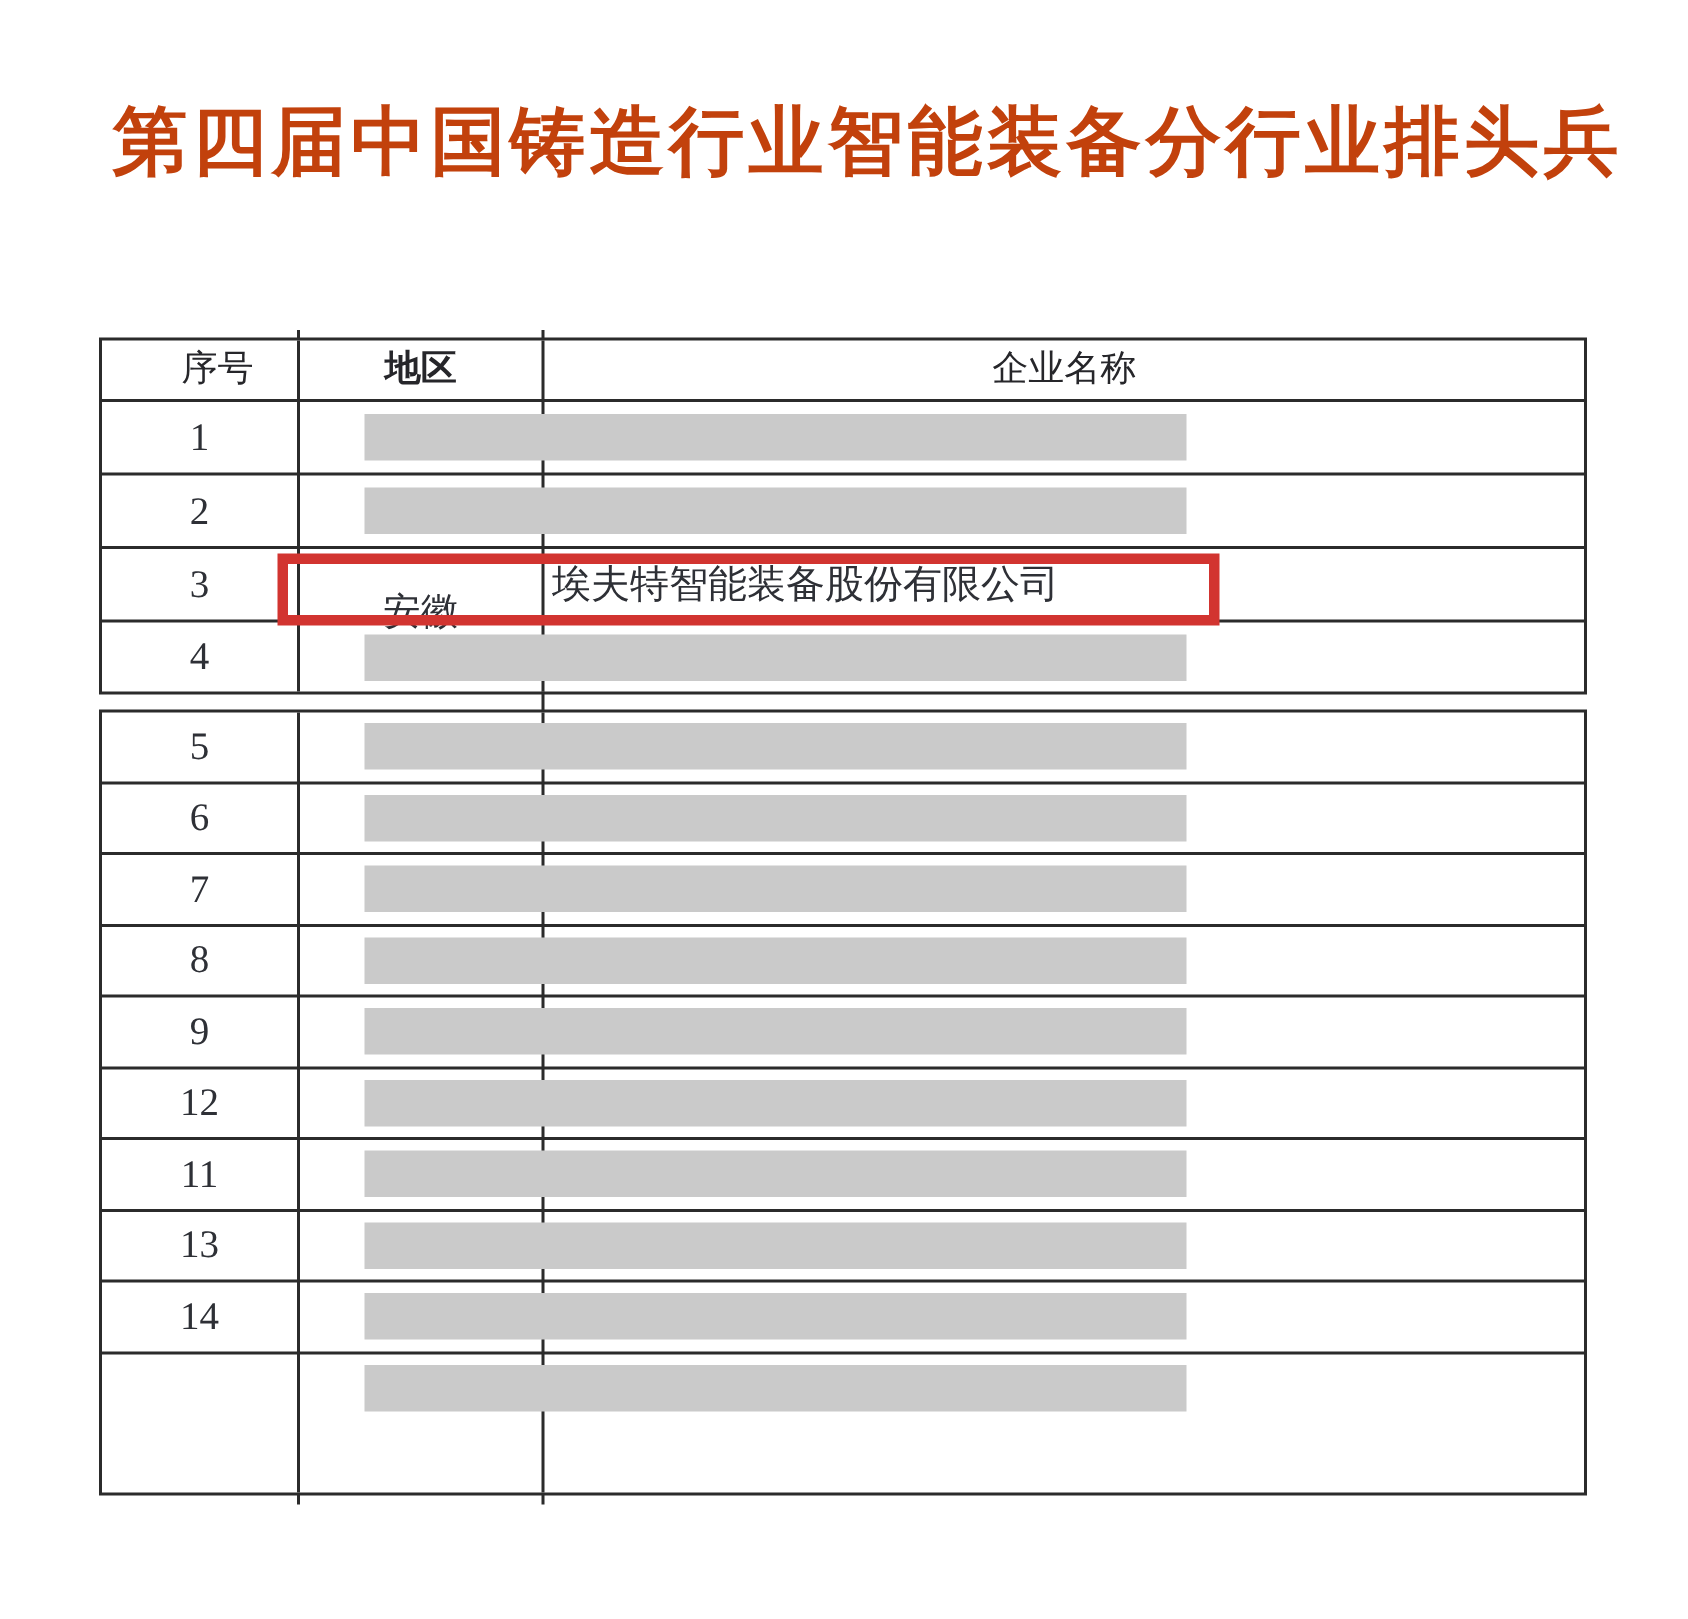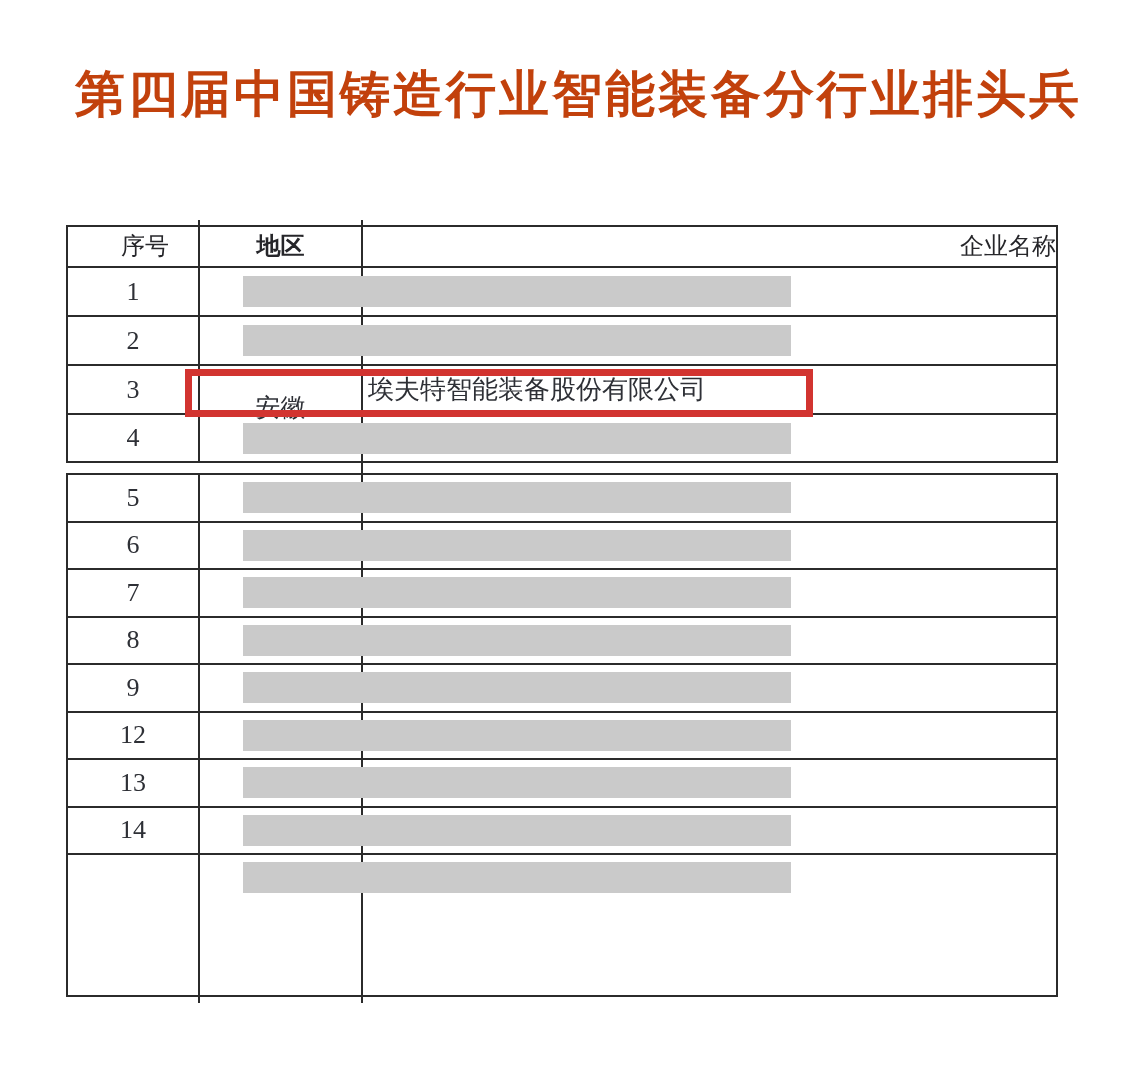--- a/index.html
+++ b/index.html
@@ -22,21 +22,21 @@
   .vline{position:absolute;top:0;bottom:0;width:2px;background:#2b2b2b;z-index:1;}
   .vline.v1{left:130px;}
   .vline.v2{left:293px;}
   .thead{position:relative;height:41px;border-bottom:2px solid #2b2b2b;box-sizing:border-box;}
   .th{
     position:absolute;top:0;height:39px;line-height:39px;text-align:center;
     font-size:24px;color:#26262a;z-index:2;
   }
   .th.c1{left:0;width:130px;margin-left:12px;}
   .th.c2{left:132px;width:161px;font-weight:bold;}
-  .th.c3{left:295px;right:0;text-align:right;}
+  .th.c3{left:295px;right:0;}
   .row{position:relative;height:49px;border-bottom:2px solid #2b2b2b;box-sizing:border-box;}
   .tbl1 .row:last-child{height:46px;border-bottom:none;}
   .tbl2 .row{height:47.5px;}
   .tbl2 .row:last-child{height:45px;border-bottom:none;}
   .cell{
     position:absolute;top:0;bottom:0;display:flex;align-items:center;
     color:#2e3036;z-index:2;
   }
   .cell.idx{left:0;width:130px;justify-content:center;font-size:26px;}
   .cell.region{left:132px;width:161px;justify-content:center;font-size:25px;margin-top:36px;}
@@ -142,20 +142,26 @@
     <div class="cell company"></div>
     <div class="redaction"></div>
   </div>
         <div class="row redacted">
     <div class="cell idx">12</div>
     <div class="cell region"></div>
     <div class="cell company"></div>
     <div class="redaction"></div>
   </div>
         <div class="row redacted">
+    <div class="cell idx">11</div>
+    <div class="cell region"></div>
+    <div class="cell company"></div>
+    <div class="redaction"></div>
+  </div>
+        <div class="row redacted">
     <div class="cell idx">13</div>
     <div class="cell region"></div>
     <div class="cell company"></div>
     <div class="redaction"></div>
   </div>
         <div class="row redacted">
     <div class="cell idx">14</div>
     <div class="cell region"></div>
     <div class="cell company"></div>
     <div class="redaction"></div>

